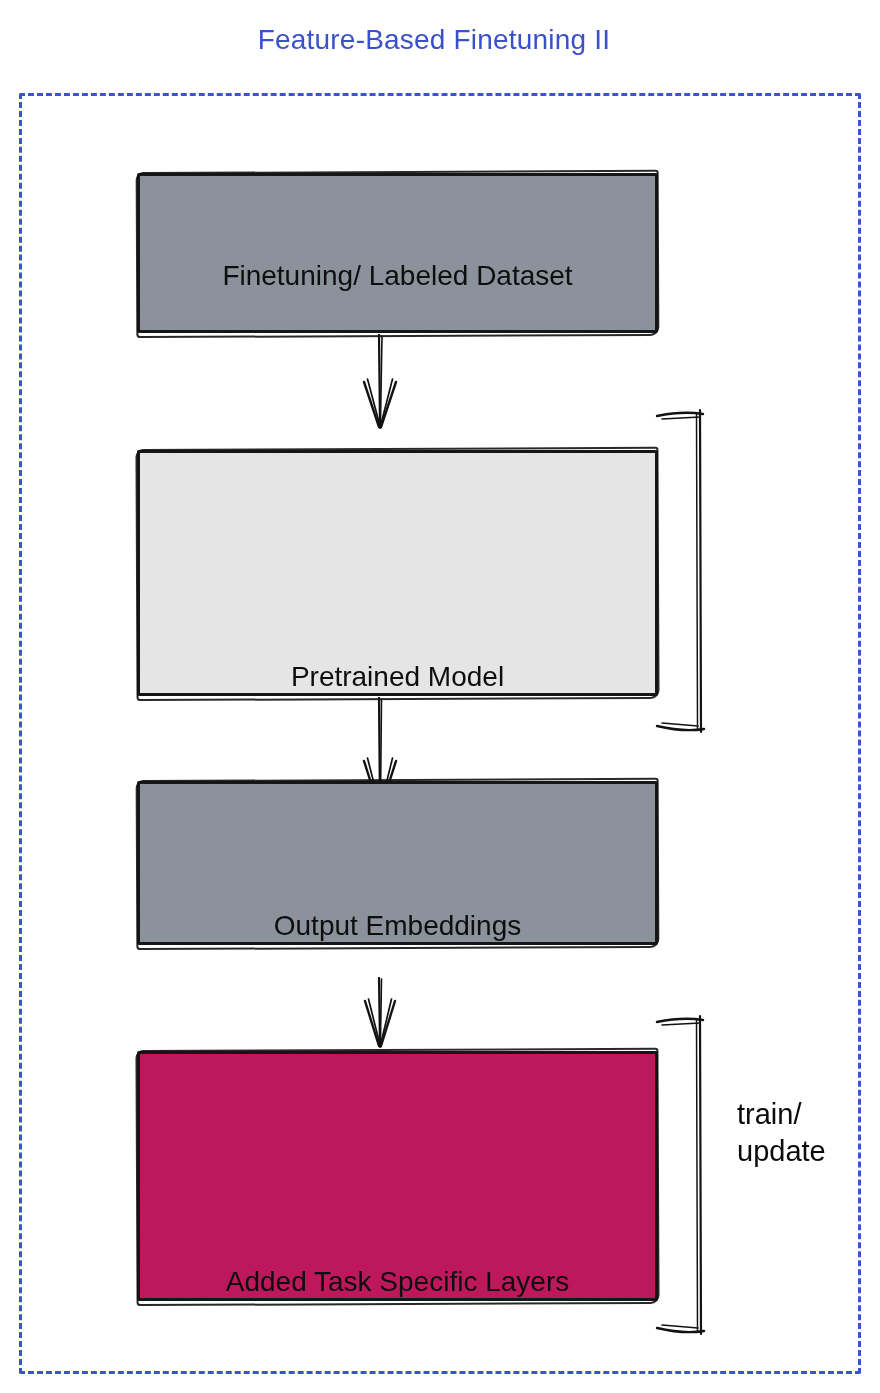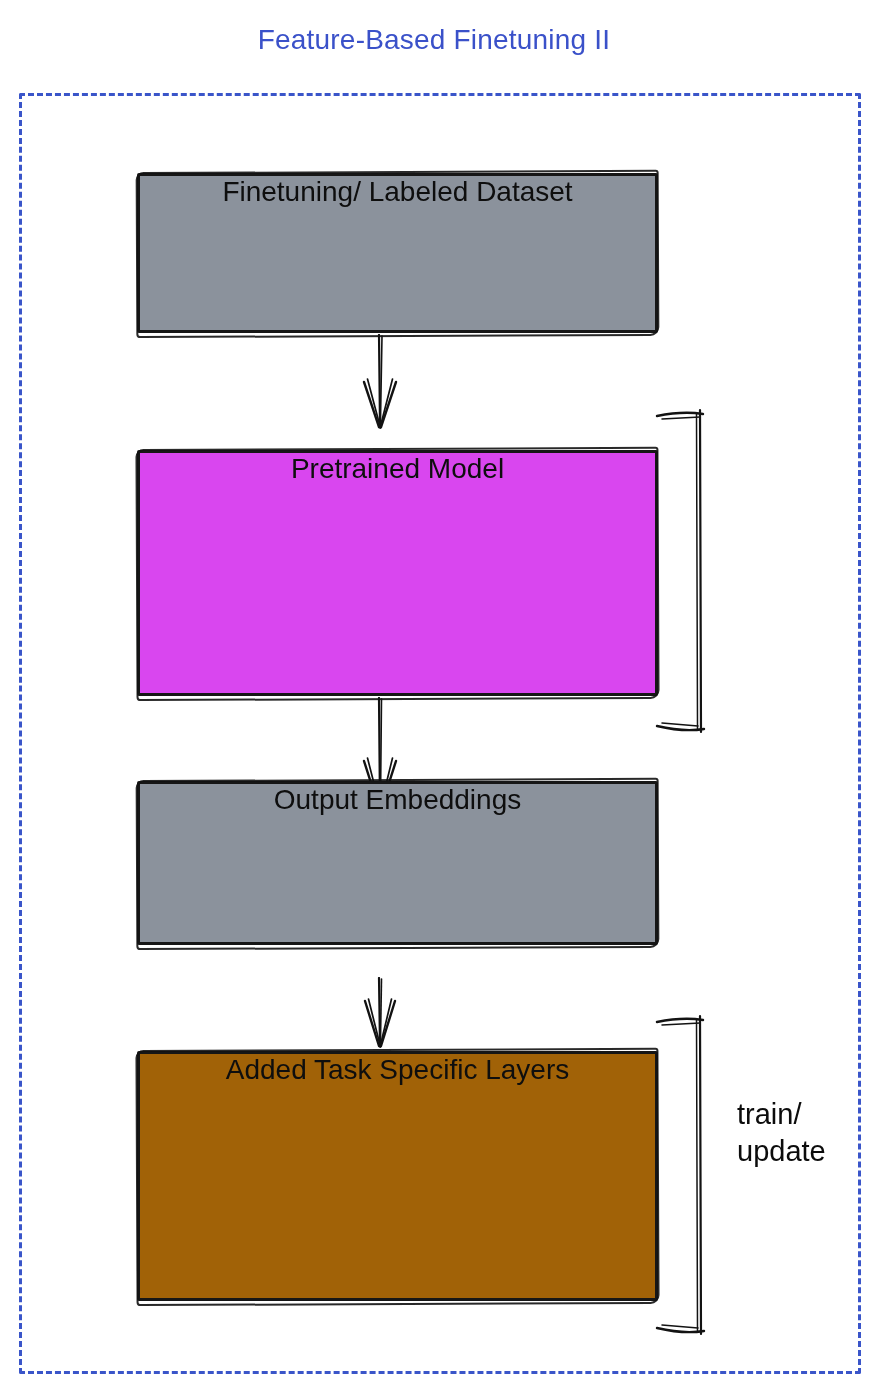--- a/index.html
+++ b/index.html
@@ -33,38 +33,38 @@
     border-radius: 2px;
   }
   .box {
     position: absolute;
     left: 137px;
     width: 521px;
     box-sizing: border-box;
     border: 3.5px solid #161616;
     border-radius: 2px;
     display: flex;
-    align-items: flex-start;
+    align-items: flex-end;
     justify-content: center;
     font-size: 28px;
     color: #0e0e0e;
   }
   
   .box::after {
     content: "";
     position: absolute;
     inset: -5px -4px -7px -4px;
     border: 2px solid rgba(18,18,18,0.9);
     border-radius: 8px 3px 9px 4px;
     transform: rotate(-0.25deg);
     pointer-events: none;
   }
   .box-fill-gray  { background: #8b929c; }
-  .box-fill-blue  { background: #d946ef; }
-  .box-fill-green { background: #a16207; }
+  .box-fill-blue  { background: #e5e5e5; }
+  .box-fill-green { background: #be185d; }
   .box-dataset    { top: 173px;  height: 160px; }
   .box-dataset .box-label { padding-bottom: 38px; }
   .box-pretrained { top: 450px;  height: 246px; }
   .box-embeddings { top: 781px;  height: 164px; }
   .box-layers     { top: 1051px; height: 250px; }
   .arrow { position: absolute; left: 358px; width: 44px; }
   .arrow svg { display: block; }
   .bracket { position: absolute; left: 652px; width: 56px; }
   .bracket svg { display: block; }
   .annotation {

